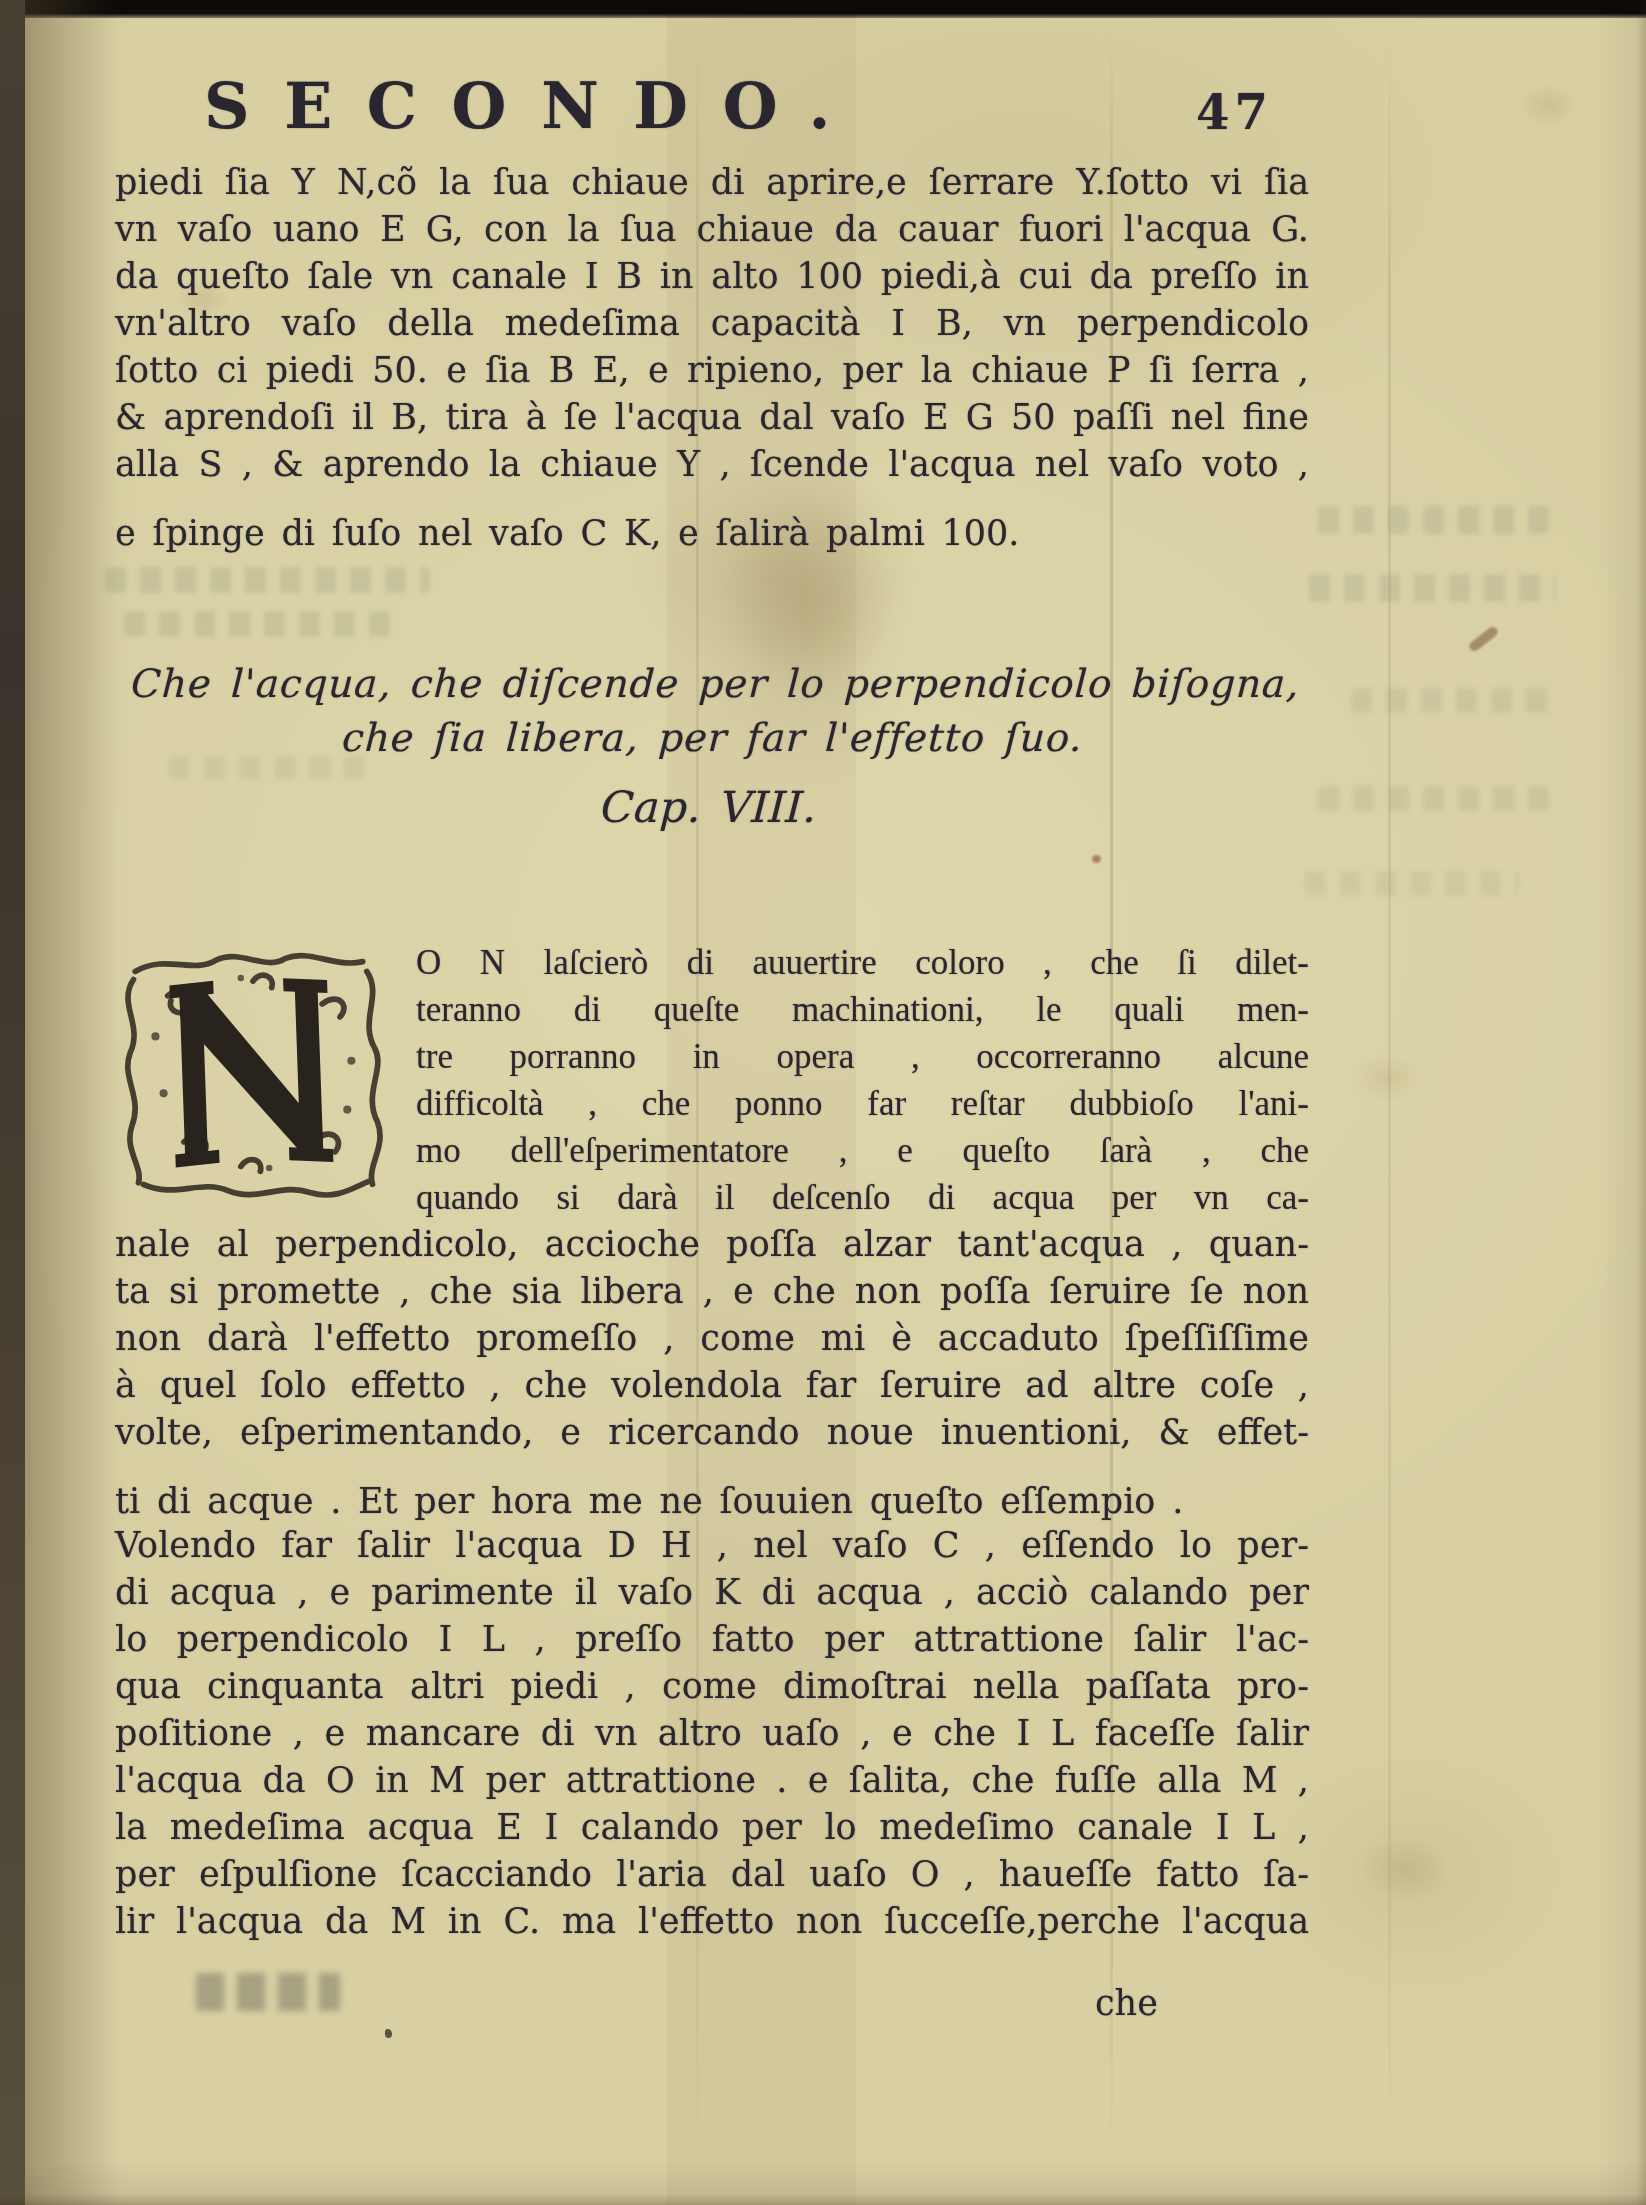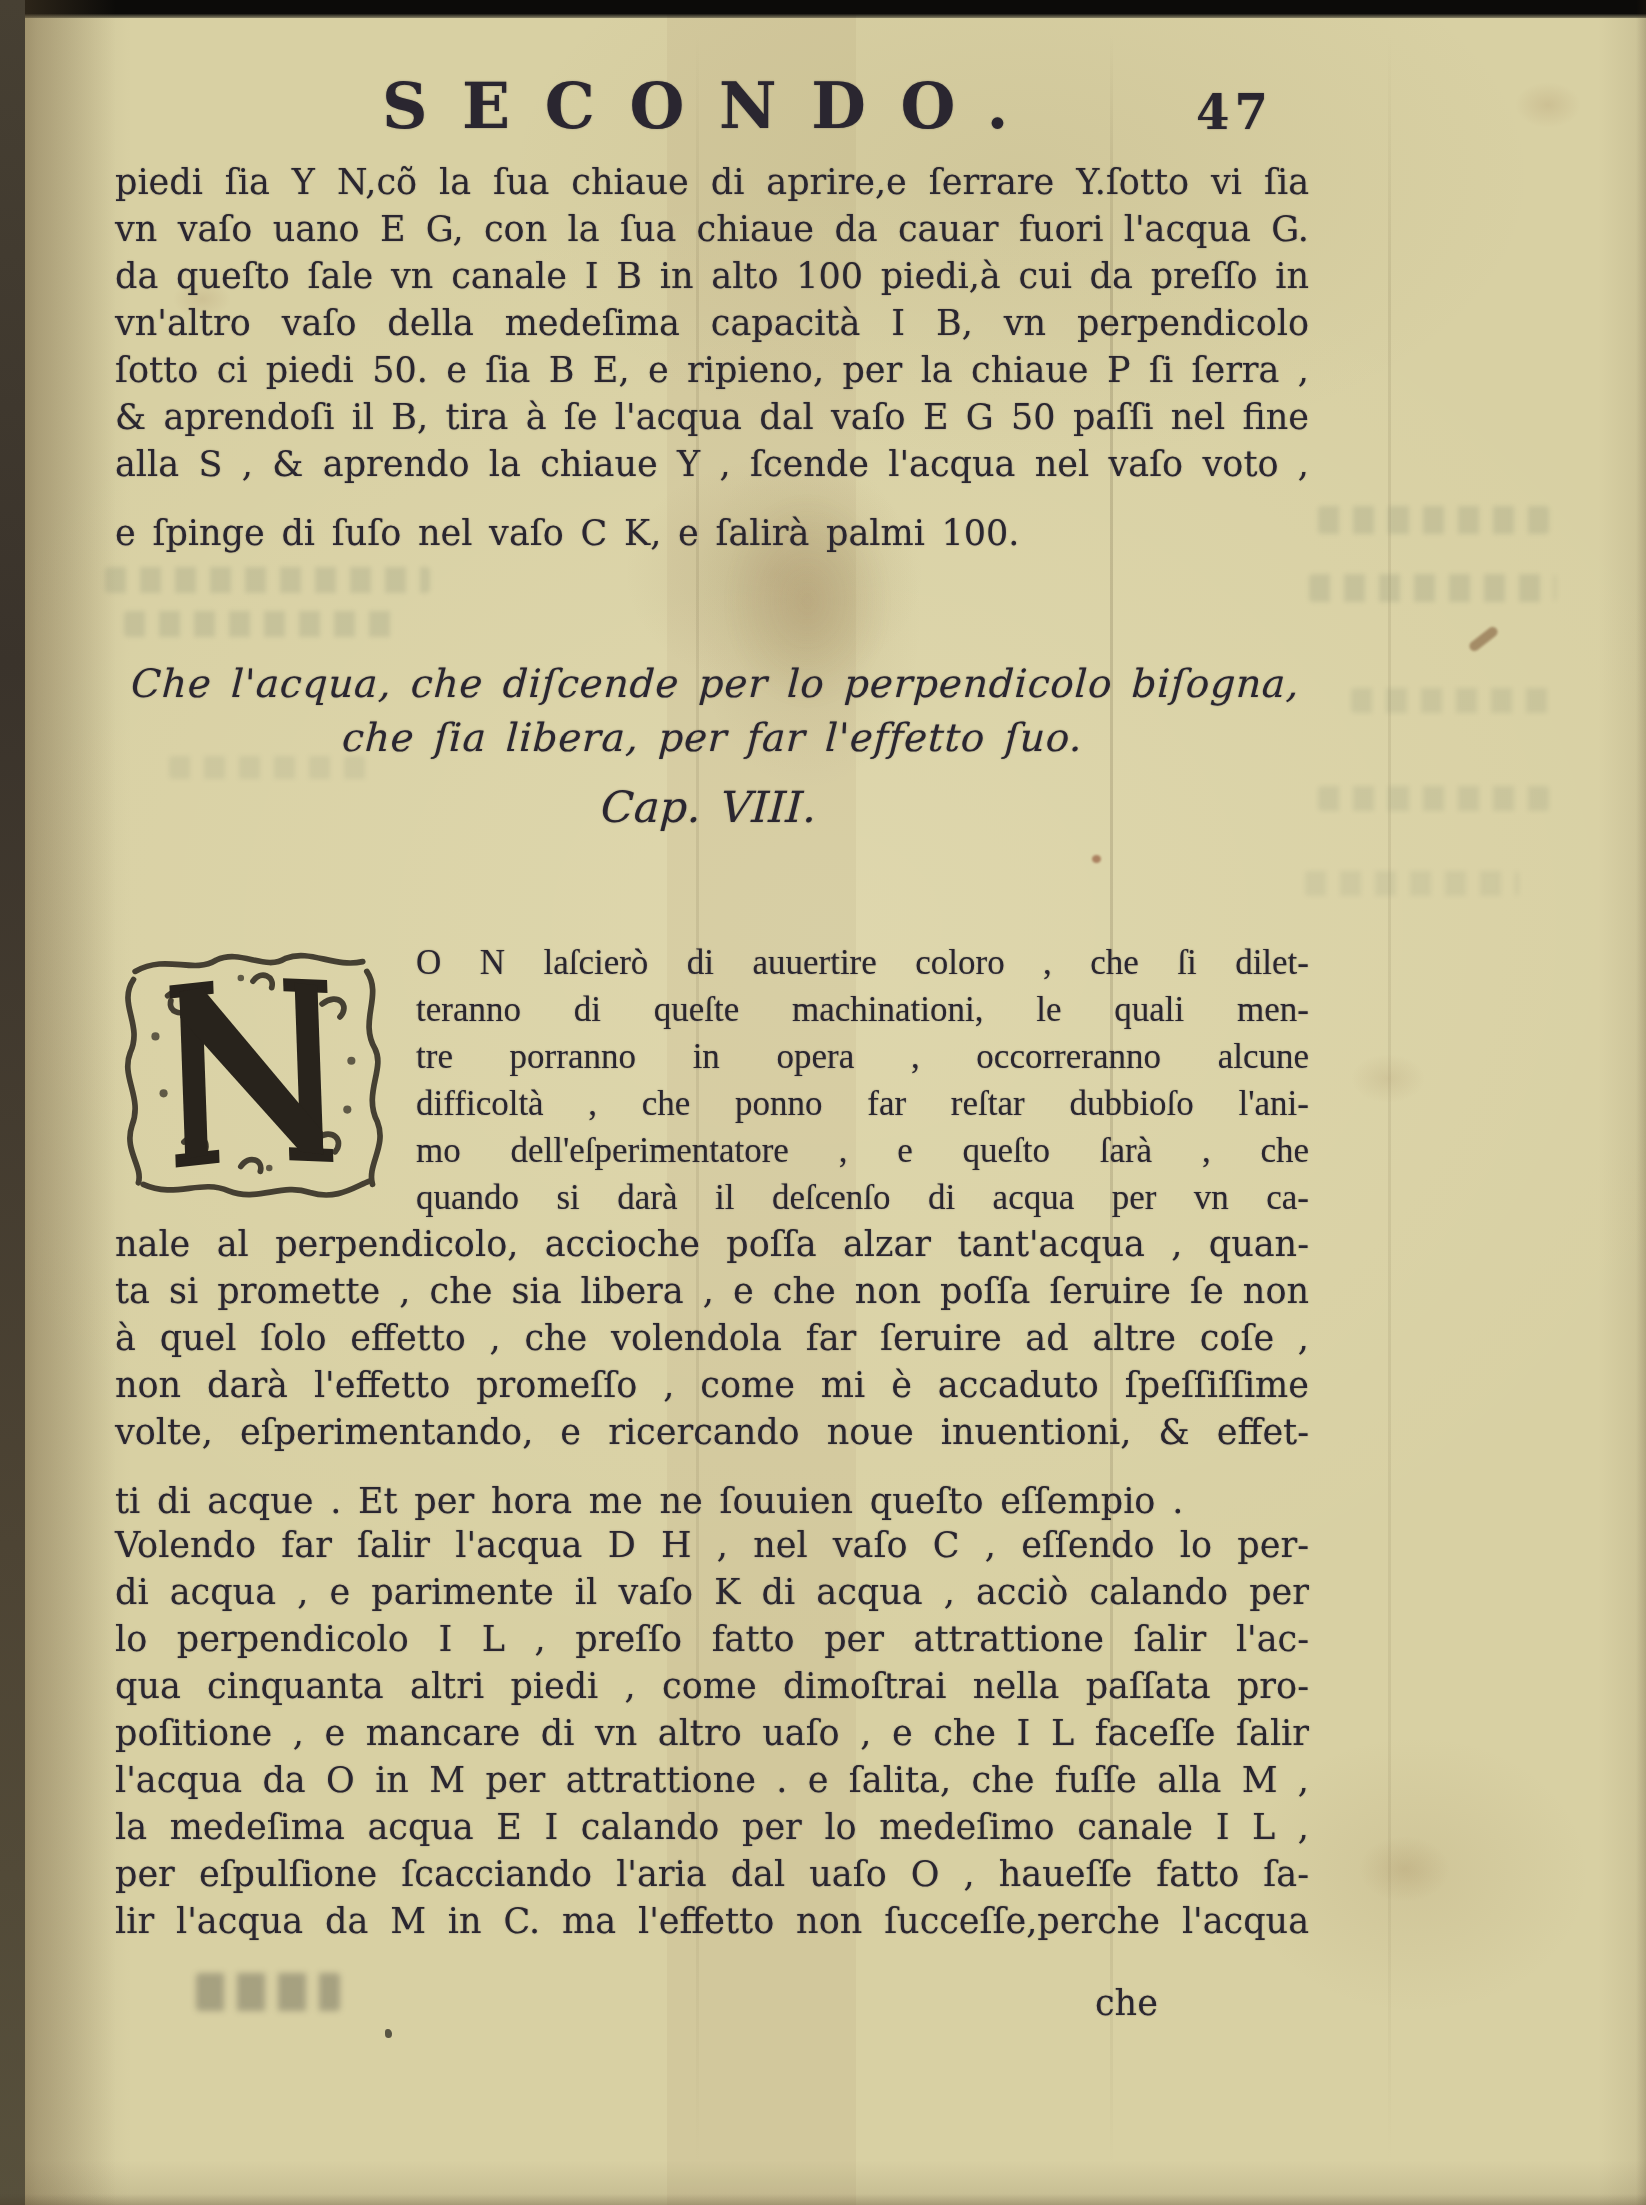--- a/index.html
+++ b/index.html
@@ -49,21 +49,21 @@
   .bl5{left:1309px;top:574px;width:247px;height:28px;}
   .bl6{left:1351px;top:688px;width:198px;height:25px;opacity:.24;}
   .bl7{left:1318px;top:786px;width:231px;height:25px;opacity:.24;}
   .bl8{left:1305px;top:871px;width:214px;height:25px;opacity:.18;}
   .bl9{left:196px;top:1973px;width:144px;height:38px;opacity:.5;filter:blur(3.3px);
     background:repeating-linear-gradient(90deg, rgba(74,74,66,.7) 0 28px, rgba(74,74,66,0) 28px 41px);}
 
   .text-layer{position:absolute;left:0;top:0;width:1647px;height:2205px;filter:blur(0.3px);}
   .ink{text-shadow:0 0 1.6px rgba(43,38,40,.45);}
 
-  .running-title{position:absolute;left:198px;top:69px;width:1029px;text-align:center;
+  .running-title{position:absolute;left:204px;top:69px;width:1029px;
     font-size:63px;font-weight:bold;letter-spacing:0.55em;white-space:nowrap;}
   .page-number{position:absolute;left:1196px;top:84px;font-size:48px;font-weight:bold;letter-spacing:5px;}
 
   .block{position:absolute;left:115px;width:1194px;font-size:35px;word-spacing:0.16em;}
   .tline{text-align:justify;text-align-last:justify;height:47px;line-height:47px;white-space:nowrap0;}
   .plainline{height:47px;line-height:47px;margin-top:22px;}
 
   .p1{top:159px;}
   .heading{top:657px;text-align:center;font-style:italic;font-size:39px;transform:skewX(-3deg);}
   .heading .hline{height:54px;line-height:54px;letter-spacing:0.8px;}
@@ -166,22 +166,22 @@
           <div class="tline ind">O N laſcierò di auuertire coloro , che ſi dilet-</div>
           <div class="tline ind">teranno di queſte machinationi, le quali men-</div>
           <div class="tline ind">tre porranno in opera , occorreranno alcune</div>
           <div class="tline ind">difficoltà , che ponno far reſtar dubbioſo l'ani-</div>
           <div class="tline ind">mo dell'eſperimentatore , e queſto ſarà , che</div>
           <div class="tline ind">quando si darà il deſcenſo di acqua per vn ca-</div>
         </div>
       <div>
           <div class="tline">nale al perpendicolo, accioche poſſa alzar tant'acqua , quan-</div>
           <div class="tline">ta si promette , che sia libera , e che non poſſa ſeruire ſe non</div>
+          <div class="tline">non darà l'effetto promeſſo , come mi è accaduto ſpeſſiſſime</div>
           <div class="tline">à quel ſolo effetto , che volendola far ſeruire ad altre coſe ,</div>
-          <div class="tline">non darà l'effetto promeſſo , come mi è accaduto ſpeſſiſſime</div>
           <div class="tline">volte, eſperimentando, e ricercando noue inuentioni, &amp; effet-</div>
         </div>
       <div class="plainline">ti di acque .  Et per hora me ne ſouuien queſto eſſempio .</div>
     </div>
 
     <div class="block p3">
       <div>
           <div class="tline">Volendo far ſalir l'acqua D H , nel vaſo C , eſſendo lo per-</div>
           <div class="tline">di acqua , e parimente il vaſo K di acqua , acciò calando per</div>
           <div class="tline">lo perpendicolo I L , preſſo fatto per attrattione ſalir l'ac-</div>

